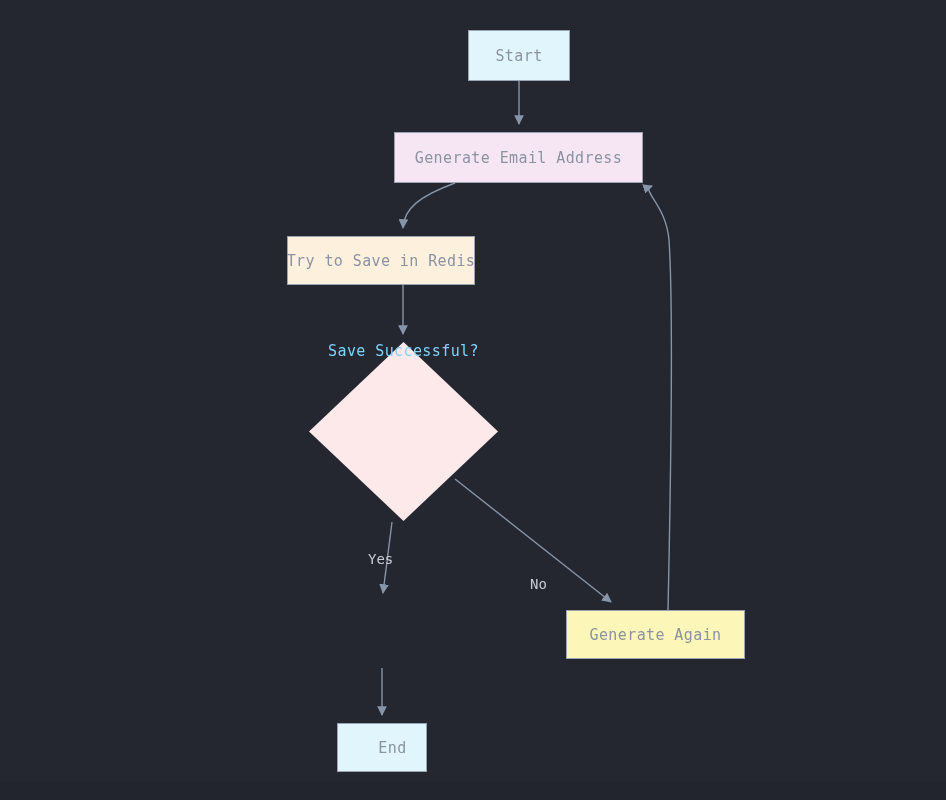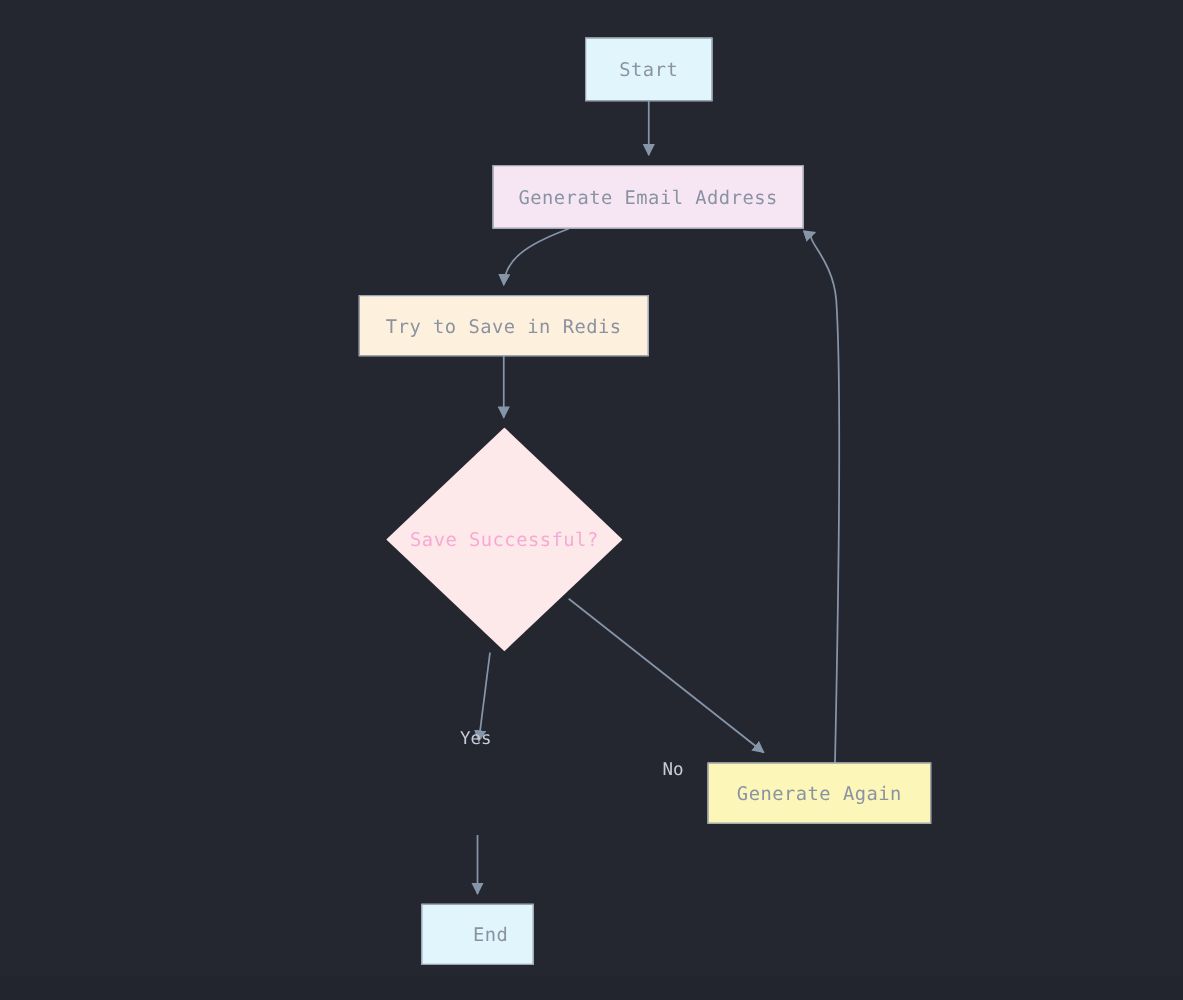--- a/index.html
+++ b/index.html
@@ -40,21 +40,21 @@
   }
   .n-start {
     left: 468px; top: 30px; width: 102px; height: 51px;
     background: #e0f5fc;
   }
   .n-generate {
     left: 394px; top: 132px; width: 249px; height: 51px;
     background: #f6e6f4;
   }
   .n-try {
-    left: 287px; top: 236px; width: 232px; height: 49px;
+    left: 287px; top: 236px; width: 188px; height: 49px;
     background: #fdf0dd;
   }
   .n-return {
     left: 250px; top: 601px; width: 265px; height: 67px;
     background: #e4f1e2;
   }
   .n-again {
     left: 566px; top: 610px; width: 179px; height: 49px;
     background: #fcf6b8;
   }
@@ -66,36 +66,34 @@
   .diamond-wrap {
     position: absolute;
     left: 309px; top: 342px;
     width: 189px; height: 179px;
   }
   .diamond-label {
     position: absolute;
     left: 309px; top: 342px;
     width: 189px; height: 179px;
     display: flex;
-    align-items: center;
     justify-content: center;
     font-family: "DejaVu Sans Mono", "Liberation Mono", monospace;
     font-size: 15px;
     letter-spacing: 0.4px;
-    color: #f9a8d4;
+    color: #7dd3fc;
     white-space: nowrap;
     pointer-events: none;
   }
   .edge-label {
     position: absolute;
     font-family: "DejaVu Sans Mono", "Liberation Mono", monospace;
     font-size: 14px;
     color: #c8cdd8;
     white-space: pre;
-    margin-top: 32px;
   }
   .lbl-yes { left: 368px; top: 551px; }
   .lbl-no  { left: 530px; top: 576px; }
   .bottom-band {
     position: absolute;
     left: 0; top: 781px; width: 946px; height: 19px;
     background: #23252e;
   }
 </style>
 </head>

